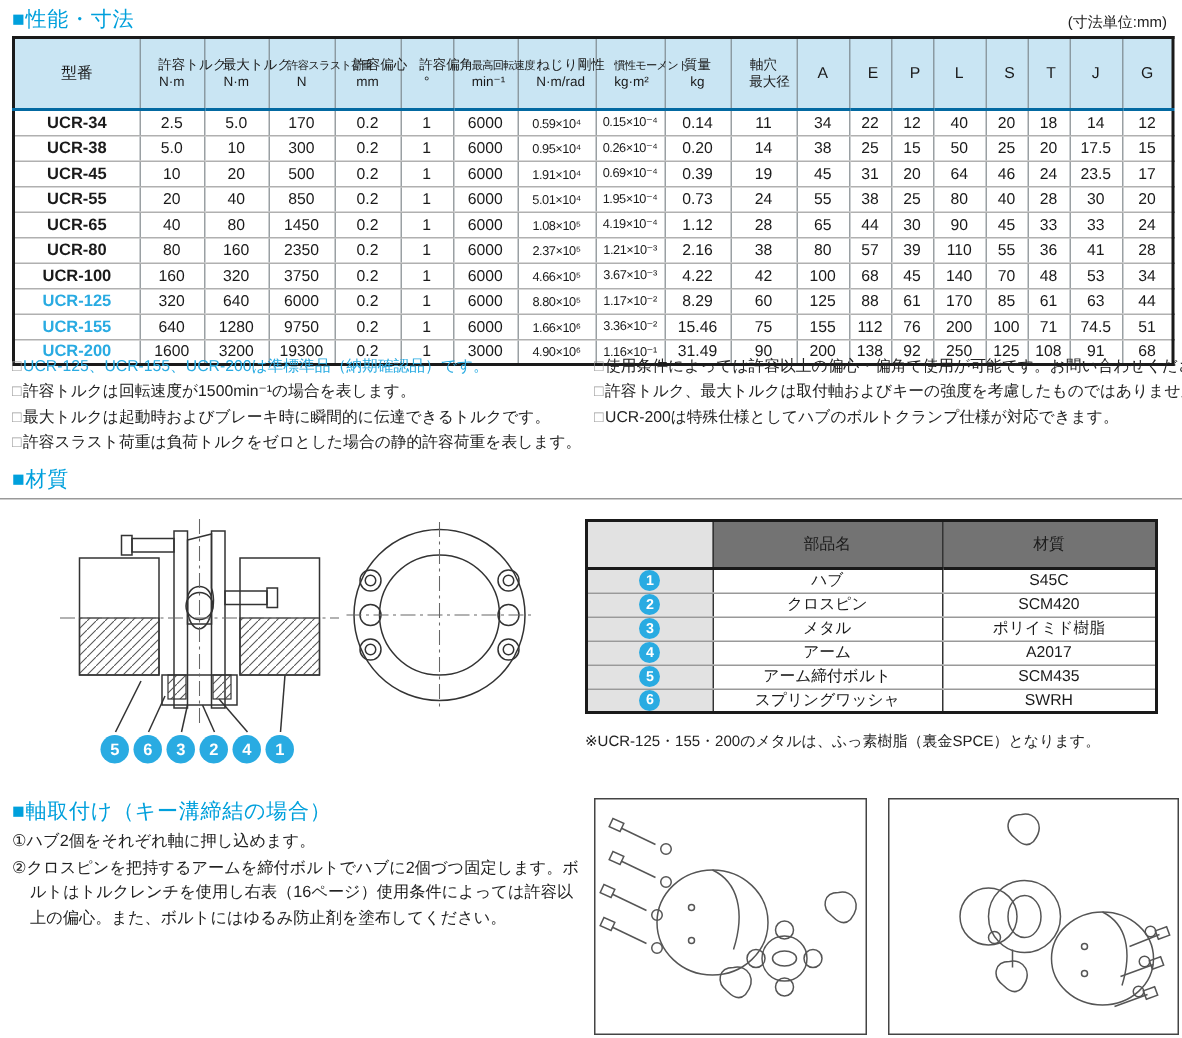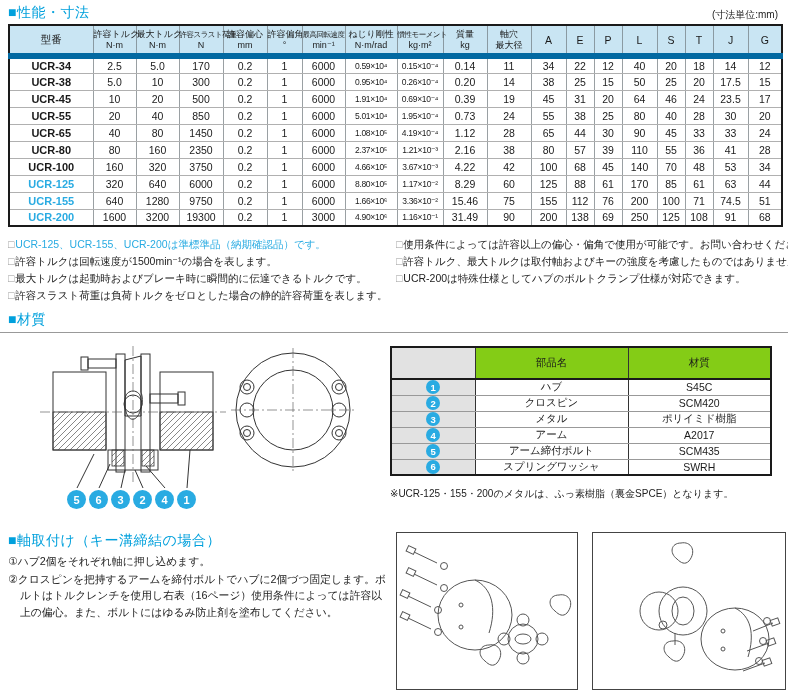--- a/index.html
+++ b/index.html
@@ -5,21 +5,21 @@
   * { margin:0; padding:0; box-sizing:border-box; }
   html,body { background:#fff; }
   body { font-family:"Liberation Sans","DejaVu Sans",sans-serif; color:#1a1a1a; }
   .page { position:relative; width:788px; height:692px; background:#fff; overflow:hidden; }
 
   .sec-title { position:absolute; font-size:14px; font-weight:normal; color:#00A0DC; letter-spacing:0.5px; }
   .unit-note { position:absolute; top:8px; right:10px; font-size:10px; color:#222; }
 
   
   table.spec { position:absolute; left:8px; top:24px; width:772px; border-collapse:collapse; table-layout:fixed; border:2px solid #1a1a1a; }
-  table.spec th { background:#C9E5F3; border-left:1px solid #8a9aa2; border-bottom:6px solid #0369a1; height:31px; font-weight:normal; padding:0; }
+  table.spec th { background:#C9E5F3; border-left:1px solid #8a9aa2; border-bottom:2px solid #0369a1; height:31px; font-weight:normal; padding:12px; }
   table.spec th:first-child { border-left:none; font-size:12px; }
   table.spec th .l1 { font-size:9px; line-height:11px; white-space:nowrap; }
   table.spec th .l1.sm { font-size:7.5px; letter-spacing:-0.5px; }
   table.spec th .l2 { font-size:9px; line-height:11px; white-space:nowrap; }
   table.spec th.single { font-size:10.5px; }
   table.spec td { border-left:1px solid #9aa0a3; border-bottom:1px solid #b0b0b0; height:17px; text-align:center; font-size:10.5px; padding:0; white-space:nowrap; }
   table.spec td:first-child { border-left:none; font-weight:bold; font-size:11px; }
   table.spec td.sci { font-size:8.5px; letter-spacing:-0.3px; }
   table.spec td.hl { color:#29ABE2; }
   table.spec tr:last-child td { border-bottom:none; }
@@ -36,21 +36,21 @@
   
   .rule { position:absolute; left:0; top:332px; width:788px; border-top:1px solid #999; }
   .figure { position:absolute; left:28px; top:342px; width:350px; height:192px; }
   .figure svg { position:absolute; left:0; top:0; }
   .callouts { position:absolute; left:39px; top:148px; display:flex; gap:3px; }
   .badge { display:inline-flex; align-items:center; justify-content:center; background:#29ABE2; color:#fff; font-weight:bold; border-radius:50%; }
   .badge.big { width:19px; height:19px; font-size:11px; }
   .badge.sm { width:14px; height:14px; font-size:9.5px; }
 
   table.mat { position:absolute; left:390px; top:346px; width:382px; border-collapse:collapse; table-layout:fixed; border:2px solid #1a1a1a; }
-  table.mat th { background:#84cc16; border-left:1px solid #333; border-bottom:2px solid #1a1a1a; height:32px; font-size:10.5px; font-weight:normal; }
+  table.mat th { background:#737373; border-left:1px solid #333; border-bottom:2px solid #1a1a1a; height:32px; font-size:10.5px; font-weight:normal; }
   table.mat th:first-child { background:#E2E2E2; border-left:none; }
   table.mat td { border-left:1px solid #333; border-bottom:1px solid #999; height:16px; text-align:center; font-size:10.5px; }
   table.mat td:first-child { background:#E2E2E2; border-left:none; }
   table.mat tr:last-child td { border-bottom:none; }
   .mat-note { position:absolute; left:390px; top:487px; font-size:10px; color:#222; white-space:nowrap; }
 
   
   .steps { position:absolute; left:8px; top:553px; width:382px; }
   .steps p { font-size:10.8px; line-height:16.5px; color:#222; padding-left:12px; text-indent:-12px; margin-bottom:1px; }
   .sketch-box { position:absolute; top:532px; height:158px; border:1px solid #444; background:#fff; }
@@ -340,21 +340,21 @@
           <td>19300</td>
           <td>0.2</td>
           <td>1</td>
           <td>3000</td>
           <td class="sci">4.90×10⁶</td>
           <td class="sci">1.16×10⁻¹</td>
           <td>31.49</td>
           <td>90</td>
           <td>200</td>
           <td>138</td>
-          <td>69</td>
+          <td>92</td>
           <td>250</td>
           <td>125</td>
           <td>108</td>
           <td>91</td>
           <td>68</td>
         </tr>
       </tbody>
   </table>
 
   <div class="notes">

